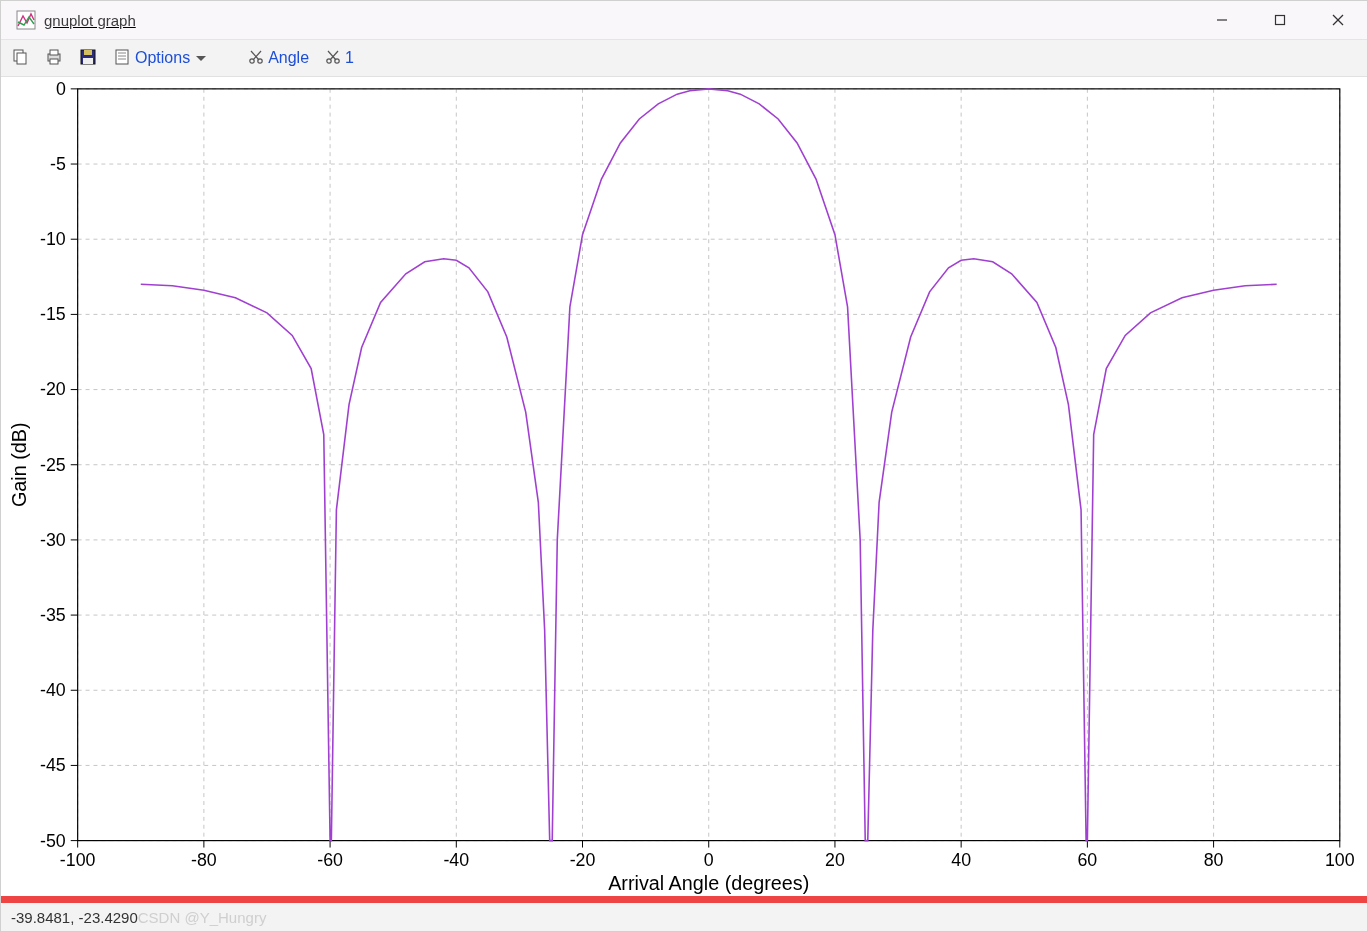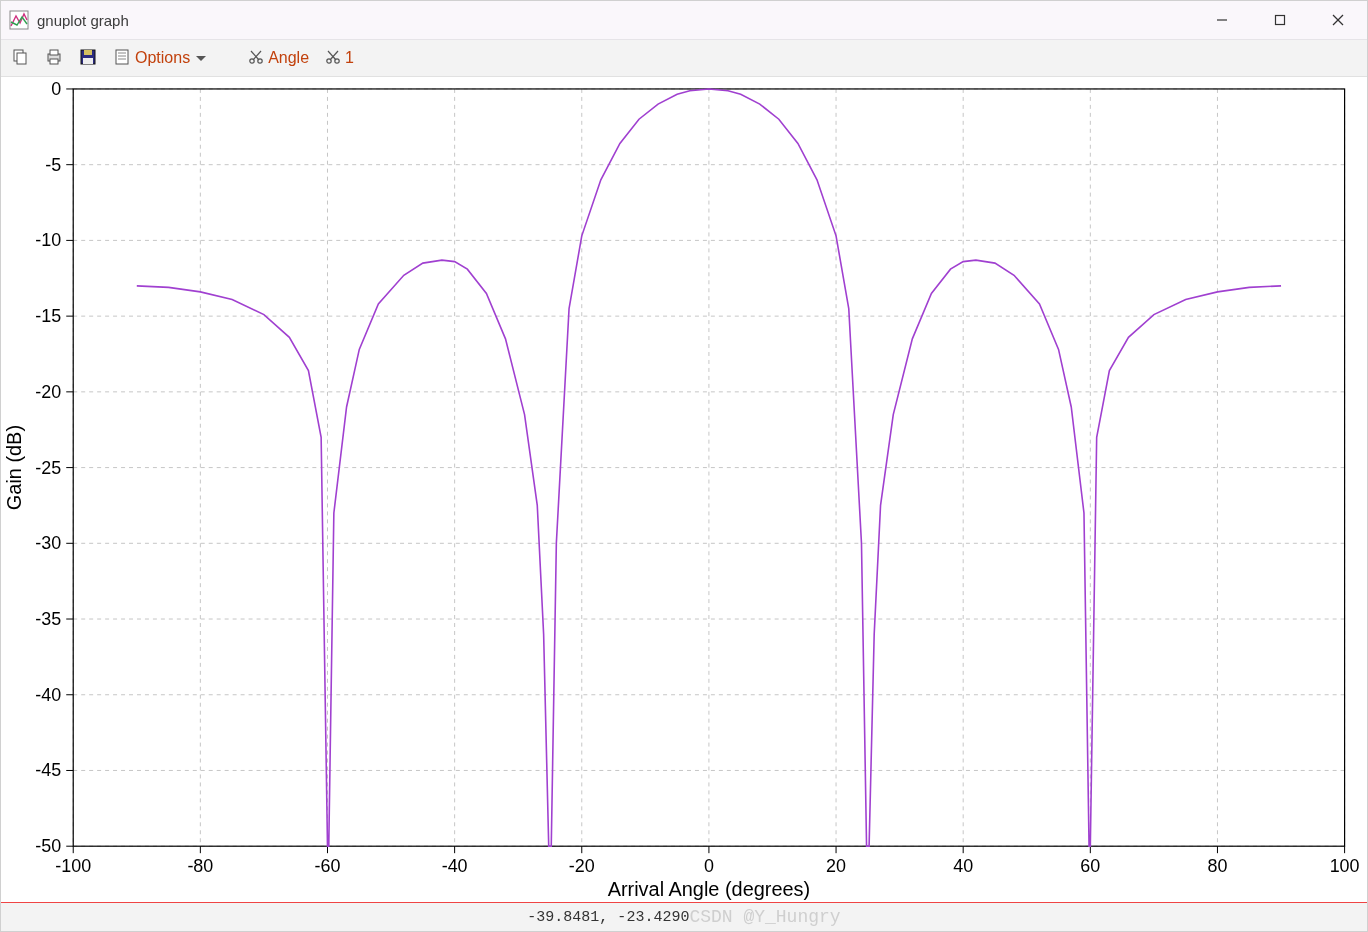--- a/index.html
+++ b/index.html
@@ -20,21 +20,22 @@
     border: 1px solid #d0d0d0;
     box-sizing: border-box;
   }
   
   .title-bar {
     height: 38px;
     display: flex;
     align-items: center;
     background: #faf7fb;
     border-bottom: 1px solid #e6e4e8;
-    padding-left: 8px;
+    padding-left: 15px;
+    text-decoration: underline;
   }
   .title-bar .app-icon {
     width: 20px; height: 20px;
     margin-right: 8px;
     flex: none;
   }
   .title-bar .title {
     color: #3c3c3c;
     font-size: 15px;
     flex: 1;
@@ -60,21 +61,21 @@
     background: #f3f3f3;
     border-bottom: 1px solid #e1e1e1;
     padding-left: 6px;
     gap: 8px;
   }
   .tb-btn {
     display: flex;
     align-items: center;
     height: 30px;
     padding: 0 4px;
-    color: #c2410c;
+    color: #1d4ed8;
     gap: 4px;
   }
   .tb-btn .lbl { font-size: 16px; }
   .tb-sep { width: 18px; }
   .dropdown-arrow {
     width: 0; height: 0;
     border-left: 5px solid transparent;
     border-right: 5px solid transparent;
     border-top: 5px solid #555;
     margin-left: 2px;
@@ -91,31 +92,30 @@
     inset: 0;
     width: 100%;
     height: 100%;
   }
 
   
   .status-bar {
     height: 28px;
     display: flex;
     align-items: center;
-    justify-content: center;
+    justify-content: flex-start;
     padding: 0 10px;
     background: #f3f3f3;
-    border-top: 1px solid #ef4444;
+    border-top: 7px solid #ef4444;
     font-size: 15px;
     color: #333;
-    font-family: Liberation Mono, monospace;
   }
   .watermark {
     color: #cfcfcf;
-    font-size: 18px;
+    font-size: 15px;
   }
 </style>
 </head>
 <body>
 
 <div class="window">
 
   <div class="title-bar">
     <span class="app-icon">
       <svg viewBox="0 0 20 20">

